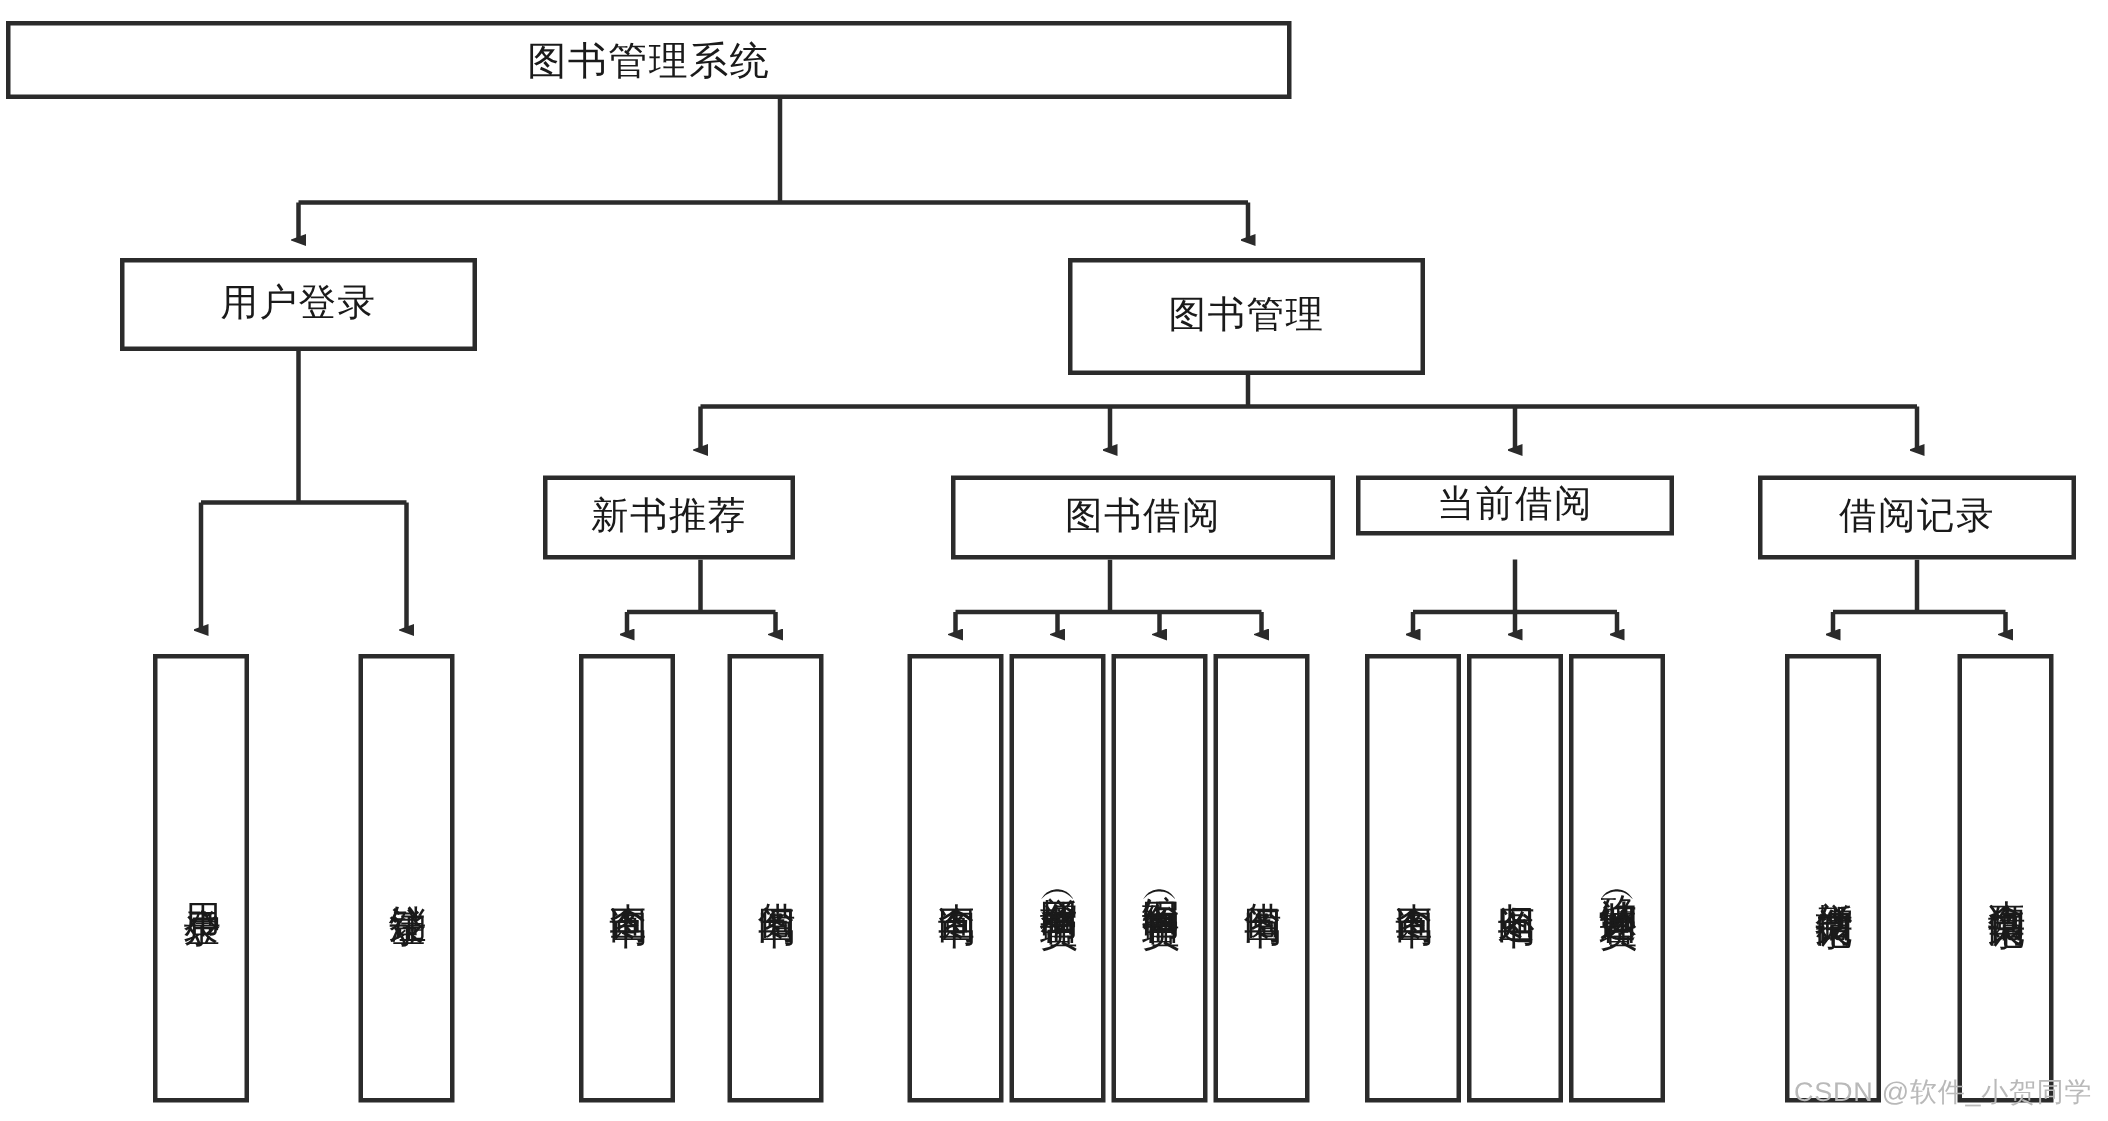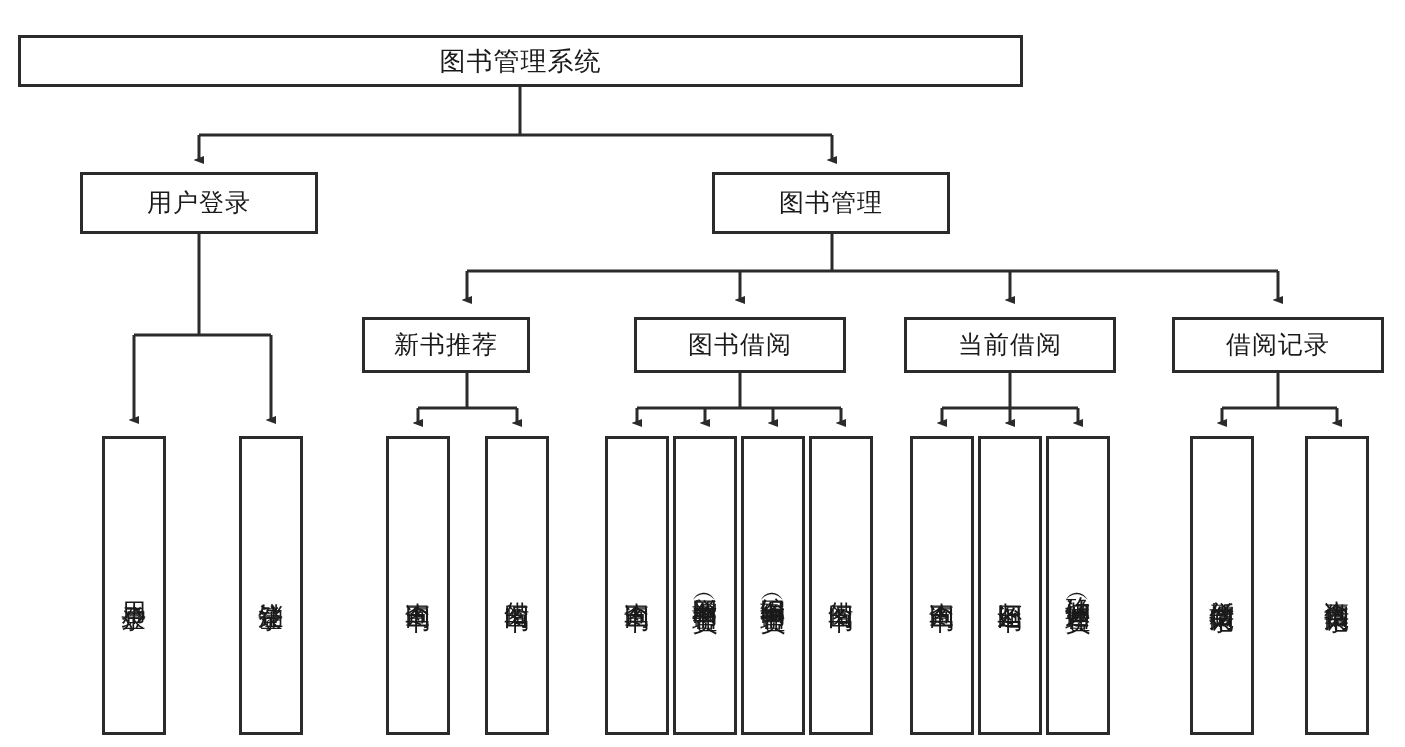--- a/index.html
+++ b/index.html
@@ -119,41 +119,41 @@
       <path d="M1010,408 L1010,423" marker-end="url(#arrow)"></path>
       <path d="M1078,408 L1078,423" marker-end="url(#arrow)"></path>
 
       <path d="M1278,373 L1278,408"></path>
       <path d="M1222,408 L1337,408"></path>
       <path d="M1222,408 L1222,423" marker-end="url(#arrow)"></path>
       <path d="M1337,408 L1337,423" marker-end="url(#arrow)"></path>
     </g>
   </svg>
 
-  <div class="node node-h node-root" style="left:18px; top:14px; width:1005px; height:52px;margin-top:21px;">
+  <div class="node node-h node-root" style="left:4px; top:14px; width:857px; height:52px;">
     <span>图书管理系统</span>
   </div>
 
   <div class="node node-h" style="left:80px; top:172px; width:238px; height:62px;">
     <span>用户登录</span>
   </div>
 
-  <div class="node node-h" style="left:712px; top:172px; width:238px; height:62px;">
+  <div class="node node-h" style="left:712px; top:172px; width:238px; height:78px;">
     <span>图书管理</span>
   </div>
 
   <div class="node node-h" style="left:362px; top:317px; width:168px; height:56px;">
     <span>新书推荐</span>
   </div>
 
-  <div class="node node-h" style="left:634px; top:317px; width:212px; height:56px;">
+  <div class="node node-h" style="left:634px; top:317px; width:256px; height:56px;">
     <span>图书借阅</span>
   </div>
 
-  <div class="node node-h" style="left:904px; top:317px; width:212px; height:56px;">
+  <div class="node node-h" style="left:904px; top:317px; width:212px; height:40px;">
     <span>当前借阅</span>
   </div>
 
   <div class="node node-h" style="left:1172px; top:317px; width:212px; height:56px;text-align:right;">
     <span>借阅记录</span>
   </div>
 
   <div class="node node-v" style="left:102px; top:436px; width:64px; height:299px;">
     <span class="vtext">用户登录</span>
   </div>
@@ -199,14 +199,15 @@
   </div>
 
   <div class="node node-v" style="left:1190px; top:436px; width:64px; height:299px;">
     <span class="vtext">新增借阅记录</span>
   </div>
 
   <div class="node node-v" style="left:1305px; top:436px; width:64px; height:299px;">
     <span class="vtext">查询借阅记录</span>
   </div>
 
+  <div class="watermark" style="left:1196px; top:716px;">CSDN @软件_小贺同学</div>
 
 </div>
 
 </body></html>

